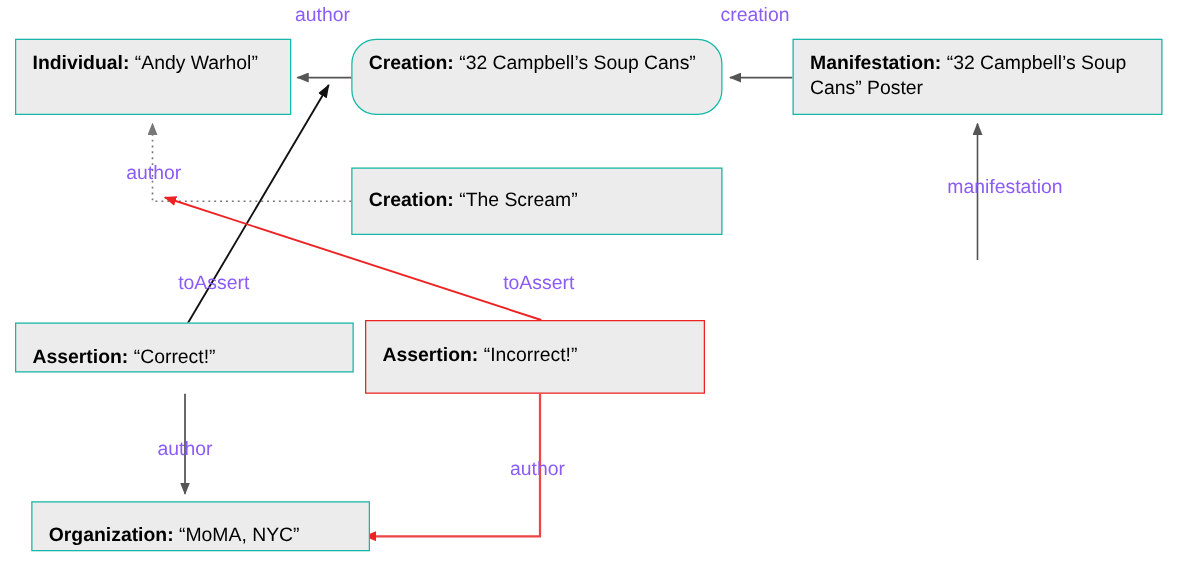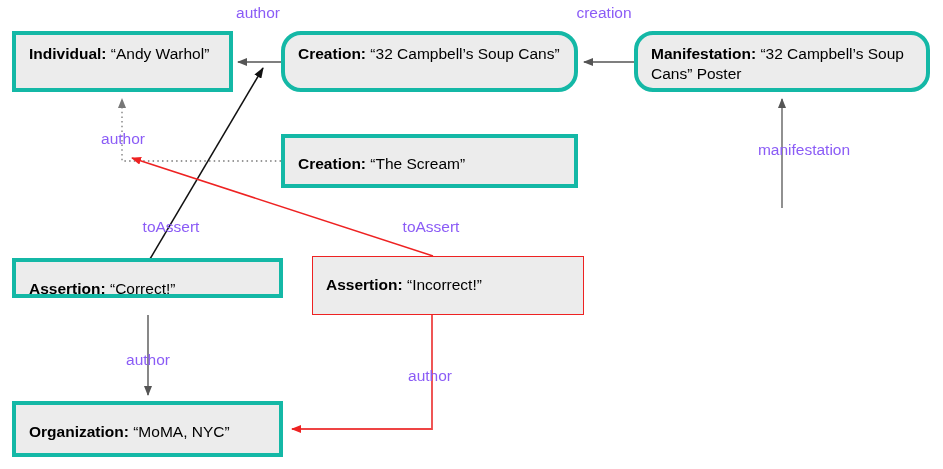--- a/index.html
+++ b/index.html
@@ -16,21 +16,21 @@
     overflow: hidden;
   }
   #edges {
     position: absolute;
     left: 0; top: 0;
     width: 943px; height: 469px;
   }
   .node {
     position: absolute;
     background: #ececec;
-    border: 4px solid #14b8a6;
+    border: 1px solid #14b8a6;
     box-sizing: border-box;
     font-size: 15.5px;
     line-height: 20px;
     color: #000000;
     padding: 9px 11px 0 13px;
   }
   .node.red {
     border: 1.5px solid #ee2222;
   }
   .node b {
@@ -106,42 +106,42 @@
   <div class="node" style="left:12px; top:31px; width:221px; height:61px;">
     <b>Individual:</b>
     <span class="val">“Andy Warhol”</span>
   </div>
 
   <div class="node" style="left:281px; top:31px; width:297px; height:61px;border-radius:20px;">
     <b>Creation:</b>
     <span class="val">“32 Campbell’s Soup Cans”</span>
   </div>
 
-  <div class="node" style="left:634px; top:31px; width:296px; height:61px;border-radius:19px;">
+  <div class="node" style="left:634px; top:31px; width:296px; height:61px;">
     <b>Manifestation:</b>
     <span class="val">“32 Campbell’s Soup Cans” Poster</span>
   </div>
 
   <div class="node" style="left:281px; top:134px; width:297px; height:54px; padding-top:16px;">
     <b>Creation:</b>
     <span class="val">“The Scream”</span>
   </div>
 
 
   <div class="node" style="left:12px; top:258px; width:271px; height:40px; padding-top:17px;">
     <b>Assertion:</b>
     <span class="val">“Correct!”</span>
   </div>
 
-  <div class="node red" style="left:312px; top:256px; width:272px; height:59px; padding-top:18px;">
+  <div class="node red" style="left:292px; top:256px; width:272px; height:59px; padding-top:18px;">
     <b>Assertion:</b>
     <span class="val">“Incorrect!”</span>
   </div>
 
-  <div class="node" style="left:12px; top:401px; width:271px; height:56px; padding-top:17px;">
+  <div class="node" style="left:25px; top:401px; width:271px; height:40px; padding-top:17px;">
     <b>Organization:</b>
     <span class="val">“MoMA, NYC”</span>
   </div>
 
   <div class="edge-label" style="left:258px; top:4px;">author</div>
 
   <div class="edge-label" style="left:604px; top:4px;">creation</div>
 
   <div class="edge-label" style="left:123px; top:130px;">author</div>
 

